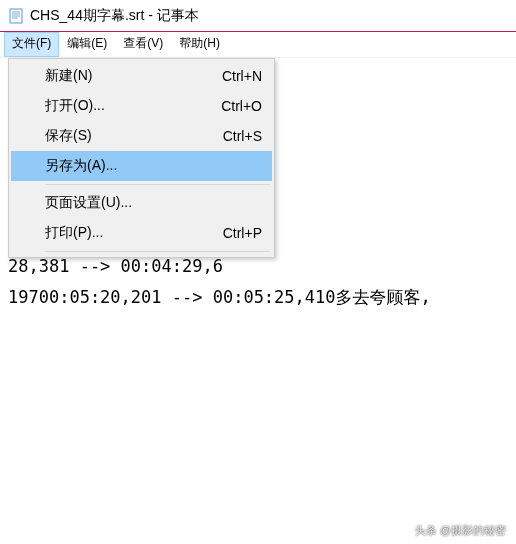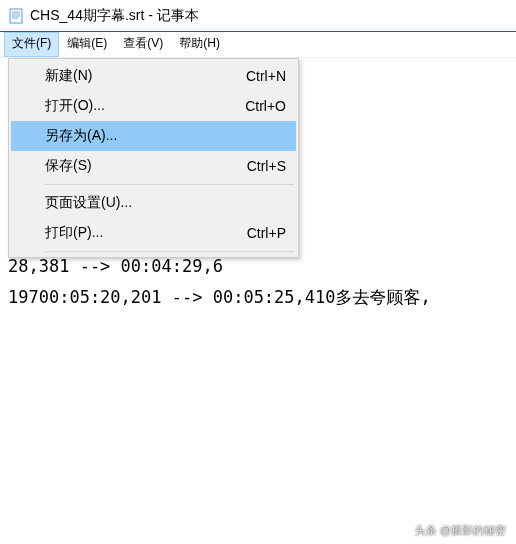--- a/index.html
+++ b/index.html
@@ -57,21 +57,21 @@
       font-size: 17px;
       line-height: 1.85;
       color: #000;
       word-break: break-all;
       font-family: Consolas, "Microsoft YaHei", monospace;
     }
     .dropdown {
       position: absolute;
       top: 58px;
       left: 8px;
-      width: 291px;
+      width: 267px;
       background: #f0f0f0;
       border: 1px solid #cccccc;
       box-shadow: 2px 2px 4px rgba(0,0,0,0.2);
       z-index: 10;
       padding: 2px;
     }
     .dropdown-item {
       display: flex;
       align-items: center;
       height: 30px;
@@ -147,27 +147,27 @@
 
 <div class="dropdown">
   <div class="dropdown-item">
     <span class="dropdown-label">新建(N)</span>
     <span class="dropdown-shortcut">Ctrl+N</span>
   </div>
   <div class="dropdown-item">
     <span class="dropdown-label">打开(O)...</span>
     <span class="dropdown-shortcut">Ctrl+O</span>
   </div>
+  <div class="dropdown-item">
+    <span class="dropdown-label">保存(S)</span>
+    <span class="dropdown-shortcut">Ctrl+S</span>
+  </div>
   <div class="dropdown-item highlighted">
     <span class="dropdown-label">另存为(A)...</span>
     <span class="dropdown-shortcut"></span>
-  </div>
-  <div class="dropdown-item">
-    <span class="dropdown-label">保存(S)</span>
-    <span class="dropdown-shortcut">Ctrl+S</span>
   </div>
   <div class="dropdown-separator"></div>
   <div class="dropdown-item">
     <span class="dropdown-label">页面设置(U)...</span>
     <span class="dropdown-shortcut"></span>
   </div>
   <div class="dropdown-item">
     <span class="dropdown-label">打印(P)...</span>
     <span class="dropdown-shortcut">Ctrl+P</span>
   </div>

